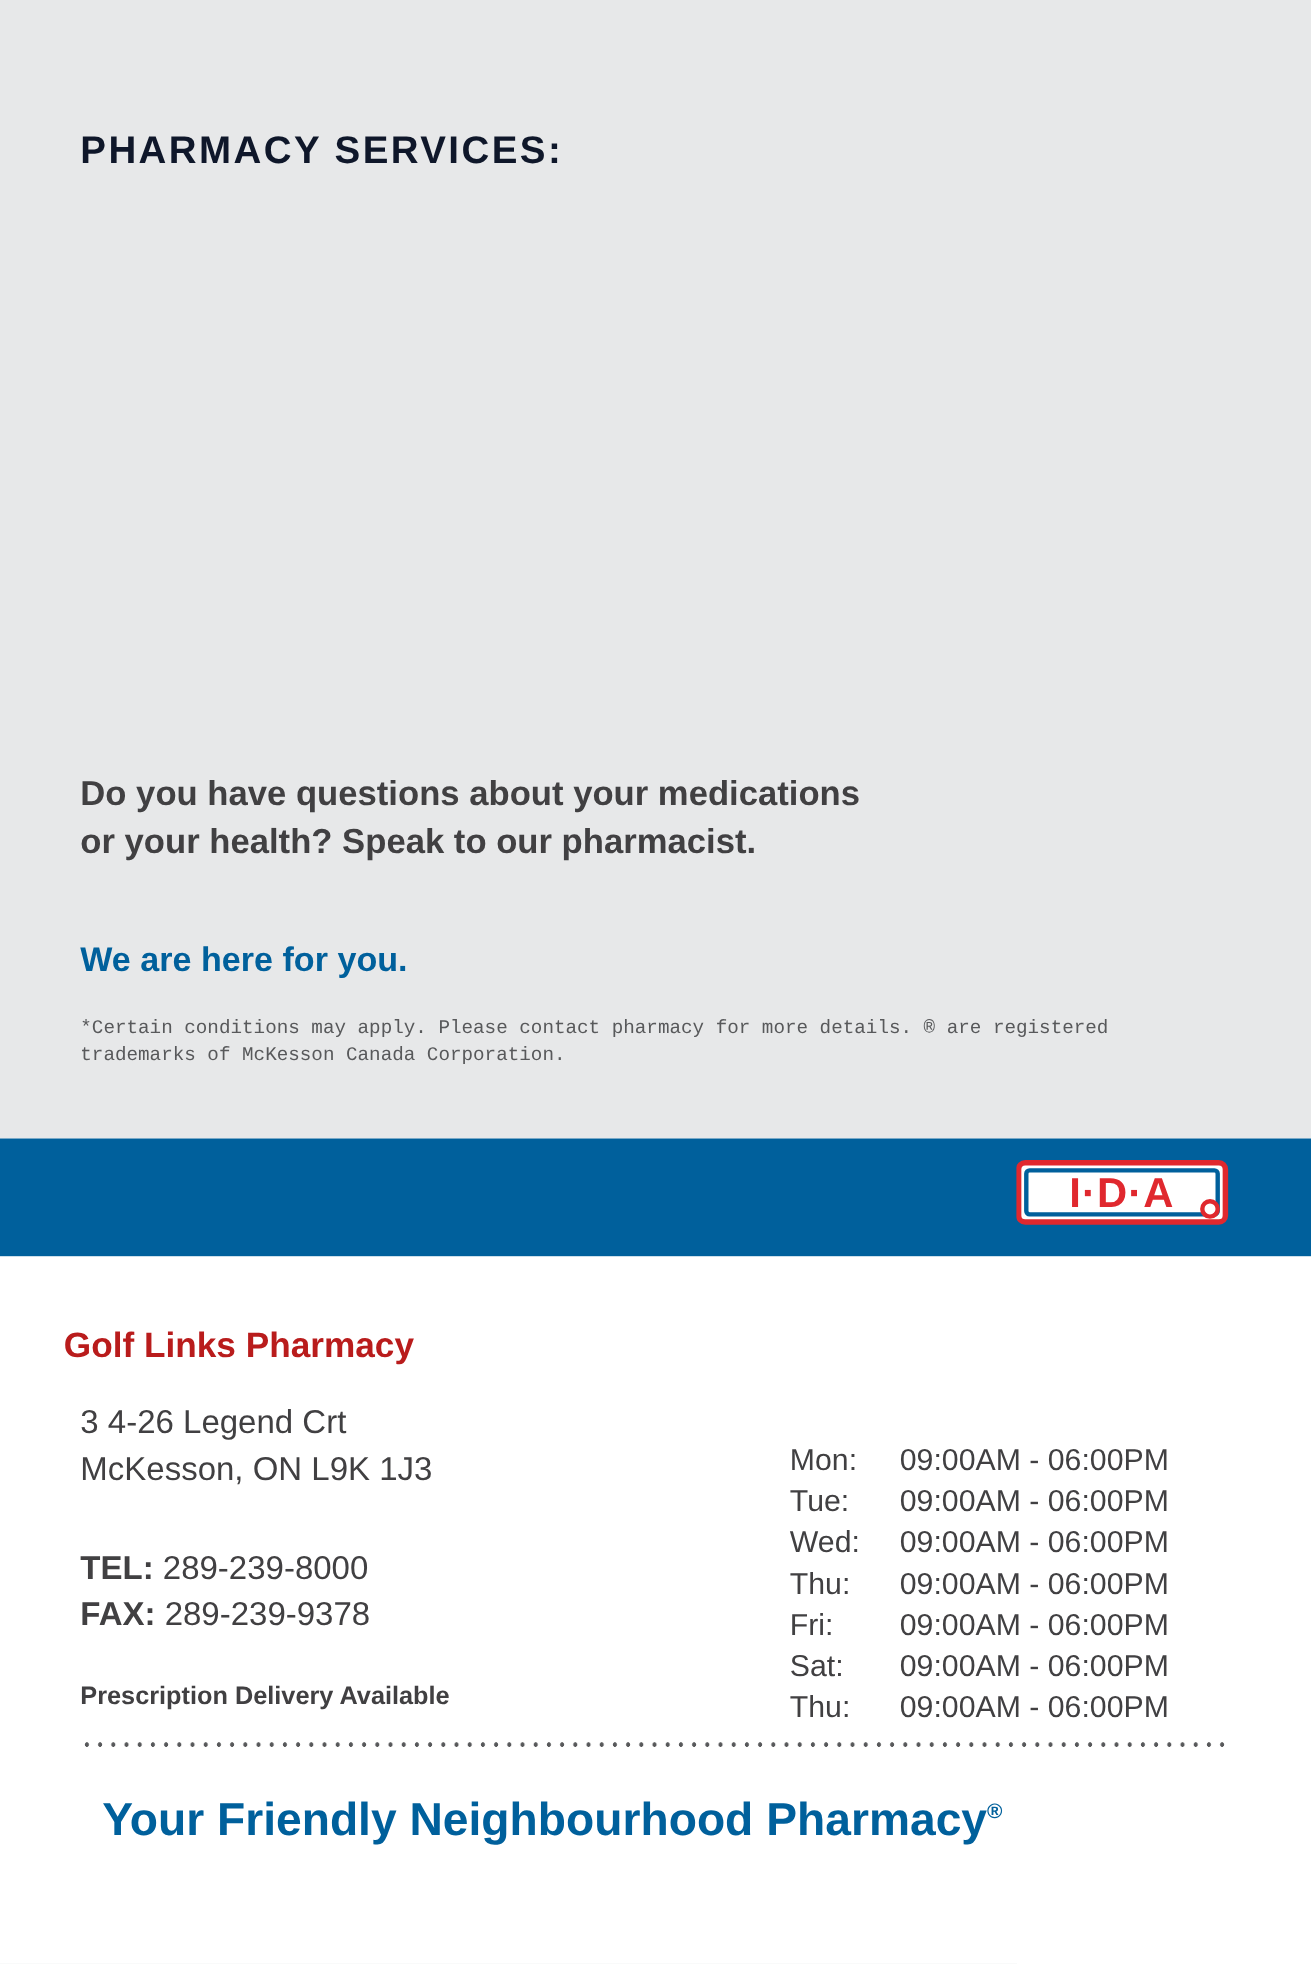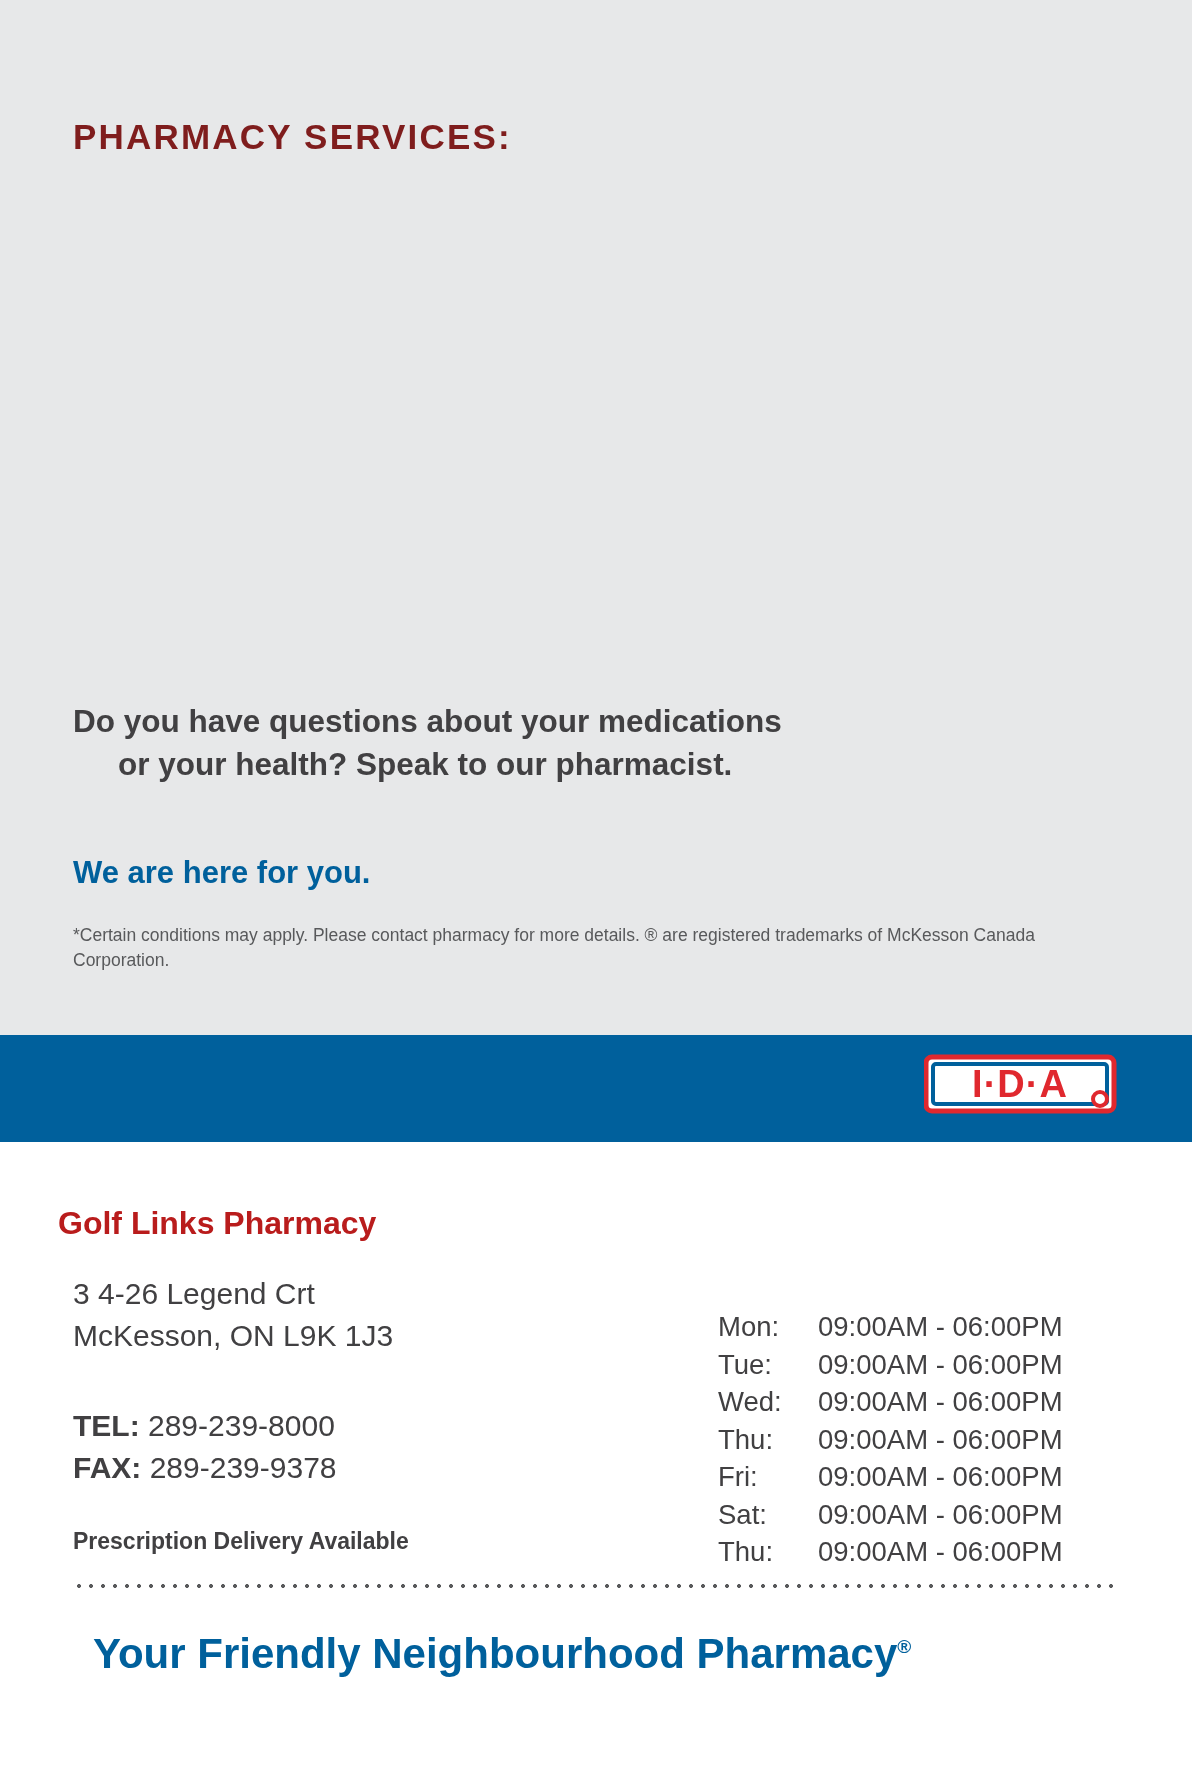--- a/index.html
+++ b/index.html
@@ -29,54 +29,53 @@
     height: 1035px;
     background: #e7e8e9;
   }
   .services-heading {
     position: absolute;
     left: 73px;
     top: 117px;
     font-size: 35px;
     font-weight: bold;
     letter-spacing: 2.2px;
-    color: #7f1d1d;
+    color: #0f172a;
     font-family: "Liberation Sans", sans-serif;
   }
   .question-block {
     position: absolute;
     left: 73px;
     top: 700px;
     width: 940px;
     font-size: 31.5px;
     font-weight: bold;
     line-height: 1.35;
     color: #414042;
   }
   .question-block .l2 {
     display: block;
-    margin-left: 45px;
   }
   .tagline {
     position: absolute;
     left: 73px;
     top: 855px;
     font-size: 31px;
     font-weight: bold;
     color: #00609c;
   }
   .disclaimer {
     position: absolute;
     left: 73px;
     top: 923px;
     width: 985px;
     font-size: 17.5px;
     line-height: 1.45;
     color: #58595b;
-    font-family: Liberation Sans, sans-serif;
+    font-family: Liberation Mono, monospace;
   }
 
   
   .blue-bar {
     position: absolute;
     left: 0;
     top: 1035px;
     width: 1192px;
     height: 107px;
     background: #00609c;

